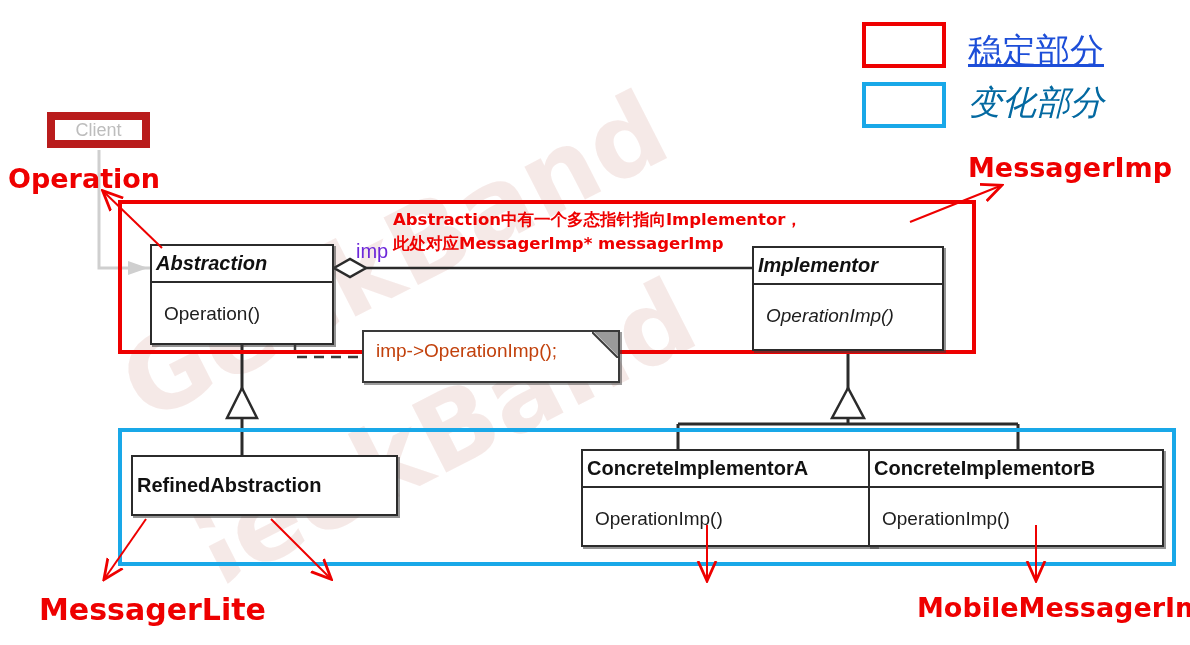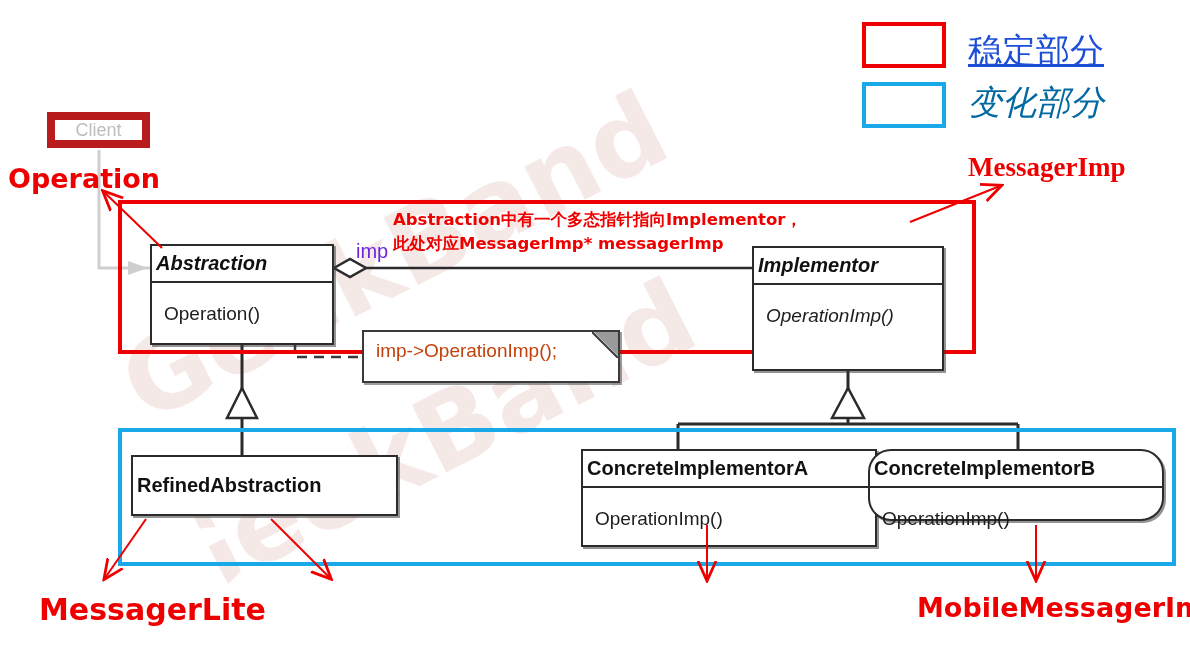--- a/index.html
+++ b/index.html
@@ -158,21 +158,21 @@
 
   
   .red-label {
     position: absolute;
     color: #ee0000;
     font-family: "DejaVu Sans", sans-serif;
     font-weight: 700;
     white-space: nowrap;
   }
   #lbl-messager        { left: 8px;   top: 163px; font-size: 27px; }
-  #lbl-messagerimp     { left: 968px; top: 152px; font-size: 27px; font-family: Liberation Serif, serif; }
+  #lbl-messagerimp     { left: 968px; top: 152px; font-size: 27px; }
   #lbl-messagerlite    { left: 39px;  top: 592px; font-size: 30px; }
   #lbl-messagerperfect { left: 250px; top: 592px; font-size: 27px; }
   #lbl-pcmessagerimp   { left: 600px; top: 592px; font-size: 27px; }
   #lbl-mobilemessagerimp { left: 917px; top: 592px; font-size: 27px; }
 
   
   #anno-note {
     position: absolute;
     left: 393px;
     top: 208px;
@@ -231,37 +231,37 @@
   <div id="client-box">
     <span>Client</span>
   </div>
 
   <div class="cls" style="left:150px; top:244px; width:184px; height:101px;">
     <div class="name abstract-name">Abstraction</div>
     <div class="divider"></div>
     <div class="ops">Operation()</div>
   </div>
 
-  <div class="cls" style="left:752px; top:246px; width:192px; height:125px;">
+  <div class="cls" style="left:752px; top:246px; width:192px; height:105px;">
     <div class="name abstract-name">Implementor</div>
     <div class="divider"></div>
     <div class="ops abstract-op">OperationImp()</div>
   </div>
 
   <div class="cls" style="left:131px; top:455px; width:267px; height:61px; display:flex; align-items:center;">
     <div class="name concrete-name">RefinedAbstraction</div>
   </div>
 
   <div class="cls" style="left:539px; top:449px; width:296px; height:98px;margin-left:42px;">
     <div class="name concrete-name">ConcreteImplementorA</div>
     <div class="divider"></div>
     <div class="ops">OperationImp()</div>
   </div>
 
-  <div class="cls" style="left:868px; top:449px; width:296px; height:72px;border-radius:23px;">
+  <div class="cls" style="left:868px; top:449px; width:296px; height:98px;">
     <div class="name concrete-name">ConcreteImplementorB</div>
     <div class="divider"></div>
     <div class="ops">OperationImp()</div>
   </div>
 
   <div id="note-box">
     <div class="note-text">imp-&gt;OperationImp();</div>
     <div id="note-fold"></div>
     <svg id="note-fold-line" viewBox="0 0 26 26">
       <line x1="0" y1="0" x2="26" y2="26" stroke="#3a3a3a" stroke-width="2"></line>

